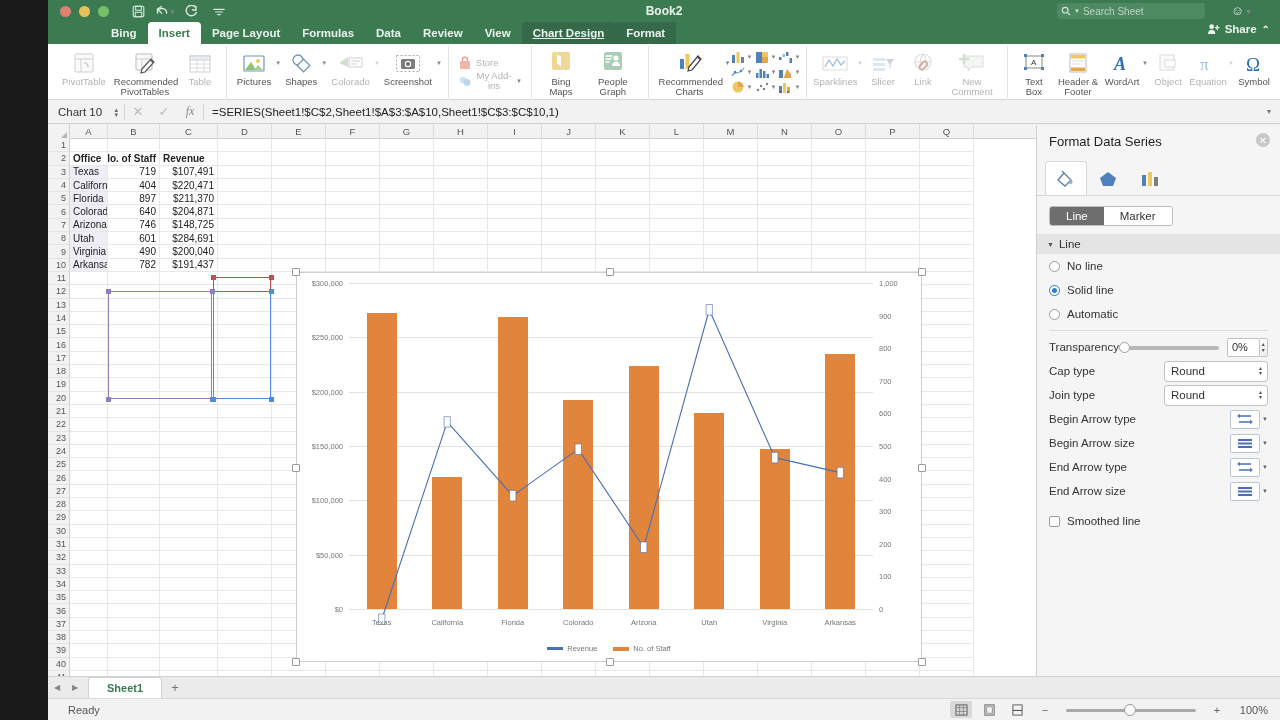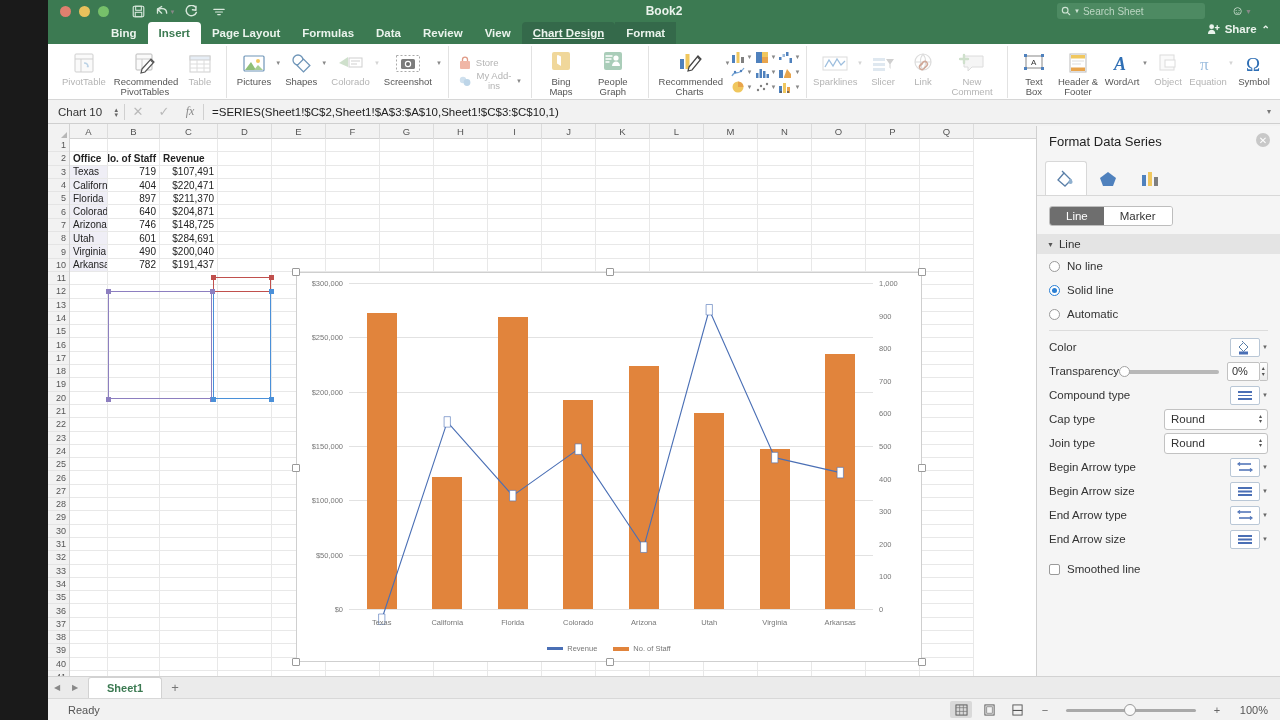--- a/index.html
+++ b/index.html
@@ -1608,61 +1608,35 @@
         <span class="radio on"></span>
         <span class="lab">Solid line</span>
       </div>
       <div class="prow">
         <span class="radio"></span>
         <span class="lab">Automatic</span>
       </div>
 
       <div class="divider"></div>
 
-      <div class="prow">
-        <span class="lab">Color</span>
-        <span class="drop">
-          <span class="dropbox">
-            <svg width="17" height="15" viewBox="0 0 17 15">
-                <path d="M2 7 L6.5 2.5 L11 7 L6.5 11.5 Z" fill="#fff" stroke="#5a7fa8" stroke-width="1"></path>
-                <path d="M6.5 2.5 L5 1" stroke="#5a7fa8" stroke-width="1"></path>
-                <rect x="2" y="11.5" width="9" height="3" fill="#4a6fb5"></rect>
-              </svg>
-          </span>
-          <span class="dcav">▼</span>
-        </span>
-      </div>
 
       <div class="prow">
         <span class="lab">Transparency</span>
         <span class="slider">
           <span class="strack"></span>
           <span class="sknob"></span>
         </span>
         <span class="spinbox">0%</span>
         <span class="stepper">
             <span>▴</span>
             <span>▾</span>
           </span>
       </div>
 
 
-      <div class="prow">
-        <span class="lab">Compound type</span>
-        <span class="drop">
-          <span class="dropbox">
-            <svg width="18" height="14" viewBox="0 0 18 14">
-                <rect x="2" y="3" width="14" height="2" fill="#4a6fb5"></rect>
-                <rect x="2" y="7" width="14" height="1" fill="#4a6fb5"></rect>
-                <rect x="2" y="10" width="14" height="2" fill="#4a6fb5"></rect>
-              </svg>
-          </span>
-          <span class="dcav">▼</span>
-        </span>
-      </div>
 
 
       <div class="prow">
         <span class="lab">Cap type</span>
         <span class="sel">
           <span>Round</span>
           <span class="arrows">
               <span>▴</span>
               <span>▾</span>
             </span>

